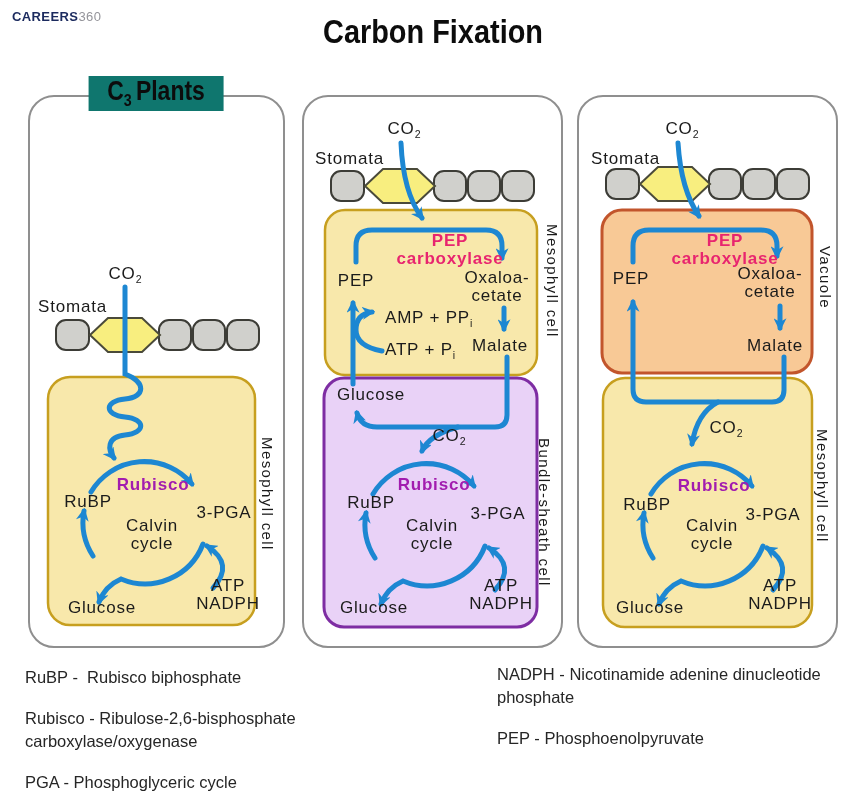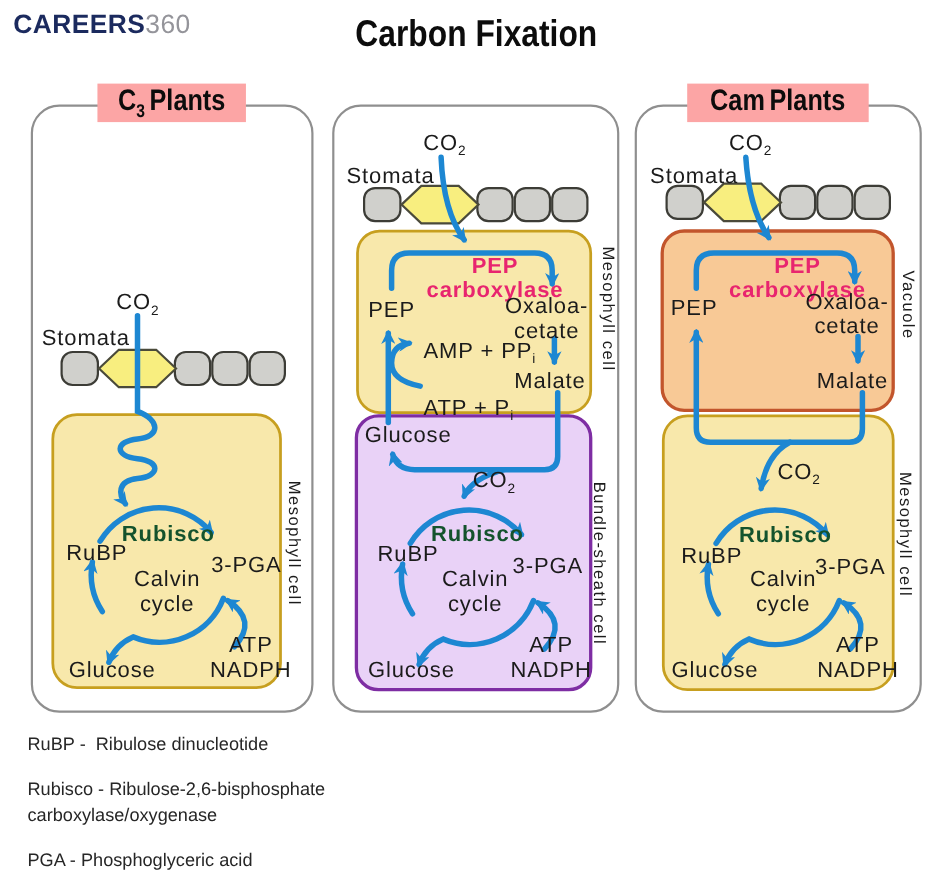--- a/index.html
+++ b/index.html
@@ -15,33 +15,33 @@
 
   
   .pill {fill:#d0d0cc; stroke:#3c3c36; stroke-width:2;}
   .guard {fill:#f8ee7f; stroke:#4a4a3a; stroke-width:2;}
   .arrow, #calvin path {fill:none; stroke:#1d87d2; stroke-width:5; stroke-linecap:round;}
   .ybox {fill:#f8e8ab; stroke:#c79f1f; stroke-width:2.5;}
   .pbox {fill:#e9d2f7; stroke:#7e2da3; stroke-width:3;}
   .obox {fill:#f8c996; stroke:#c2552c; stroke-width:3;}
 
   
-  .lbl {position:absolute; z-index:3; font-size:20px; letter-spacing:0.8px; color:#1b1b1b; white-space:nowrap; line-height:1.08;}
+  .lbl {position:absolute; z-index:3; font-size:17px; letter-spacing:0.8px; color:#1b1b1b; white-space:nowrap; line-height:1.08;}
   .cx {transform:translateX(-50%); text-align:center;}
   .pink {color:#e8256f; font-weight:bold;}
-  .rub {color:#14532d; font-weight:bold;}
+  .rub {color:#a21caf; font-weight:bold;}
   .vlbl {position:absolute; z-index:3; writing-mode:vertical-rl; font-size:15px; letter-spacing:1.4px; color:#1b1b1b;}
   sub {font-size:0.62em; letter-spacing:0;}
 
   
-  #logo {position:absolute; left:12px; top:9px; z-index:4; font-size:24px; font-weight:bold; letter-spacing:0.4px; color:#1b2a5e;}
+  #logo {position:absolute; left:12px; top:9px; z-index:4; font-size:13px; font-weight:bold; letter-spacing:0.4px; color:#1b2a5e;}
   #logo .n360 {color:#94949a; font-weight:400;}
   #main-title {position:absolute; left:433px; top:12px; z-index:4; transform:translateX(-50%); font-size:34px; font-weight:bold; color:#0c0c0c; white-space:nowrap;}
   #main-title .inner, .ptitle .inner {display:inline-block; transform:scaleX(0.85); transform-origin:center;}
-  .ptitle {position:absolute; top:76px; z-index:4; transform:translateX(-50%); background:#fca5a5; padding:0 10px; font-size:27px; font-weight:bold; color:#0c0c0c; white-space:nowrap;}
+  .ptitle {position:absolute; top:76px; z-index:4; transform:translateX(-50%); background:#0f766e; padding:0 10px; font-size:27px; font-weight:bold; color:#0c0c0c; white-space:nowrap;}
   .ptitle .rest {margin-left:5px;}
 
   
   .legend {position:absolute; z-index:3; font-size:16.5px; color:#262626;}
   .legend p {margin:0 0 18px 0; line-height:23px; white-space:pre-wrap;}
   #legend-left {left:25px; top:666px; width:310px;}
   #legend-right {left:497px; top:663px; width:352px;}
 </style>
 </head>
 <body>
@@ -49,21 +49,20 @@
 <div id="canvas">
 
   <div id="logo"><span>CAREERS</span><span class="n360">360</span></div>
   <div id="main-title"><span class="inner">Carbon Fixation</span></div>
 
   <div class="panel" id="panel-c3"></div>
   <div class="panel" id="panel-c4"></div>
   <div class="panel" id="panel-cam"></div>
 
   <div class="ptitle" style="left:156px"><span class="inner"><span>C</span><sub>3</sub><span class="rest">Plants</span></span></div>
-  <div class="ptitle" style="left:707px"><span class="inner"><span>Cam</span><sub></sub><span class="rest">Plants</span></span></div>
 
   <svg id="svgLayer" width="860" height="802" viewBox="0 0 860 802">
     <defs>
       <marker id="arw" viewBox="0 0 12 12" refX="9" refY="6" markerWidth="13" markerHeight="13" orient="auto" markerUnits="userSpaceOnUse">
         <path d="M0 0 L12 6 L0 12 L3.5 6 Z" fill="#1d87d2"></path>
       </marker>
       <g id="stoma">
         <rect class="pill" x="-69" y="-15" width="33" height="30" rx="10"></rect>
         <rect class="pill" x="34" y="-15" width="32" height="30" rx="10"></rect>
         <rect class="pill" x="68" y="-15" width="32" height="30" rx="10"></rect>
@@ -135,21 +134,21 @@
   <div class="lbl cx pink" style="left:450px;top:232px">
       <div>PEP</div>
       <div>carboxylase</div>
     </div>
   <div class="lbl cx" style="left:356px;top:272px">PEP</div>
   <div class="lbl cx" style="left:497px;top:269px">
       <div>Oxaloa-</div>
       <div>cetate</div>
     </div>
   <div class="lbl" style="left:385px;top:309px"><span>AMP + PP</span><sub>i</sub></div>
-  <div class="lbl" style="left:385px;top:361px"><span>ATP + P</span><sub>i</sub></div>
+  <div class="lbl" style="left:385px;top:341px"><span>ATP + P</span><sub>i</sub></div>
   <div class="lbl cx" style="left:500px;top:337px">Malate</div>
   <div class="lbl cx" style="left:371px;top:386px">Glucose</div>
   <div class="lbl cx" style="left:449px;top:427px"><span>CO</span><sub>2</sub></div>
   <div class="lbl cx rub" style="left:434px;top:476px">Rubisco</div>
   <div class="lbl cx" style="left:371px;top:494px">RuBP</div>
   <div class="lbl cx" style="left:498px;top:505px">3-PGA</div>
   <div class="lbl cx" style="left:432px;top:517px">
       <div>Calvin</div>
       <div>cycle</div>
     </div>
@@ -183,18 +182,22 @@
     </div>
   <div class="lbl cx" style="left:780px;top:577px">
       <div>ATP</div>
       <div>NADPH</div>
     </div>
   <div class="lbl cx" style="left:650px;top:599px">Glucose</div>
   <div class="vlbl" style="left:817px;top:246px">Vacuole</div>
   <div class="vlbl" style="left:814px;top:429px">Mesophyll cell</div>
 
   <div class="legend" id="legend-left">
-    <p>RuBP -  Ribulose dinucleotide</p>
+    <p>RuBP -  Rubisco biphosphate</p>
     <p>Rubisco - Ribulose-2,6-bisphosphate carboxylase/oxygenase</p>
-    <p>PGA - Phosphoglyceric acid</p>
+    <p>PGA - Phosphoglyceric cycle</p>
   </div>
+  <div class="legend" id="legend-right">
+    <p>NADPH - Nicotinamide adenine dinucleotide phosphate</p>
+    <p>PEP - Phosphoenolpyruvate</p>
+  </div>
 
 </div>
 
 </body></html>

